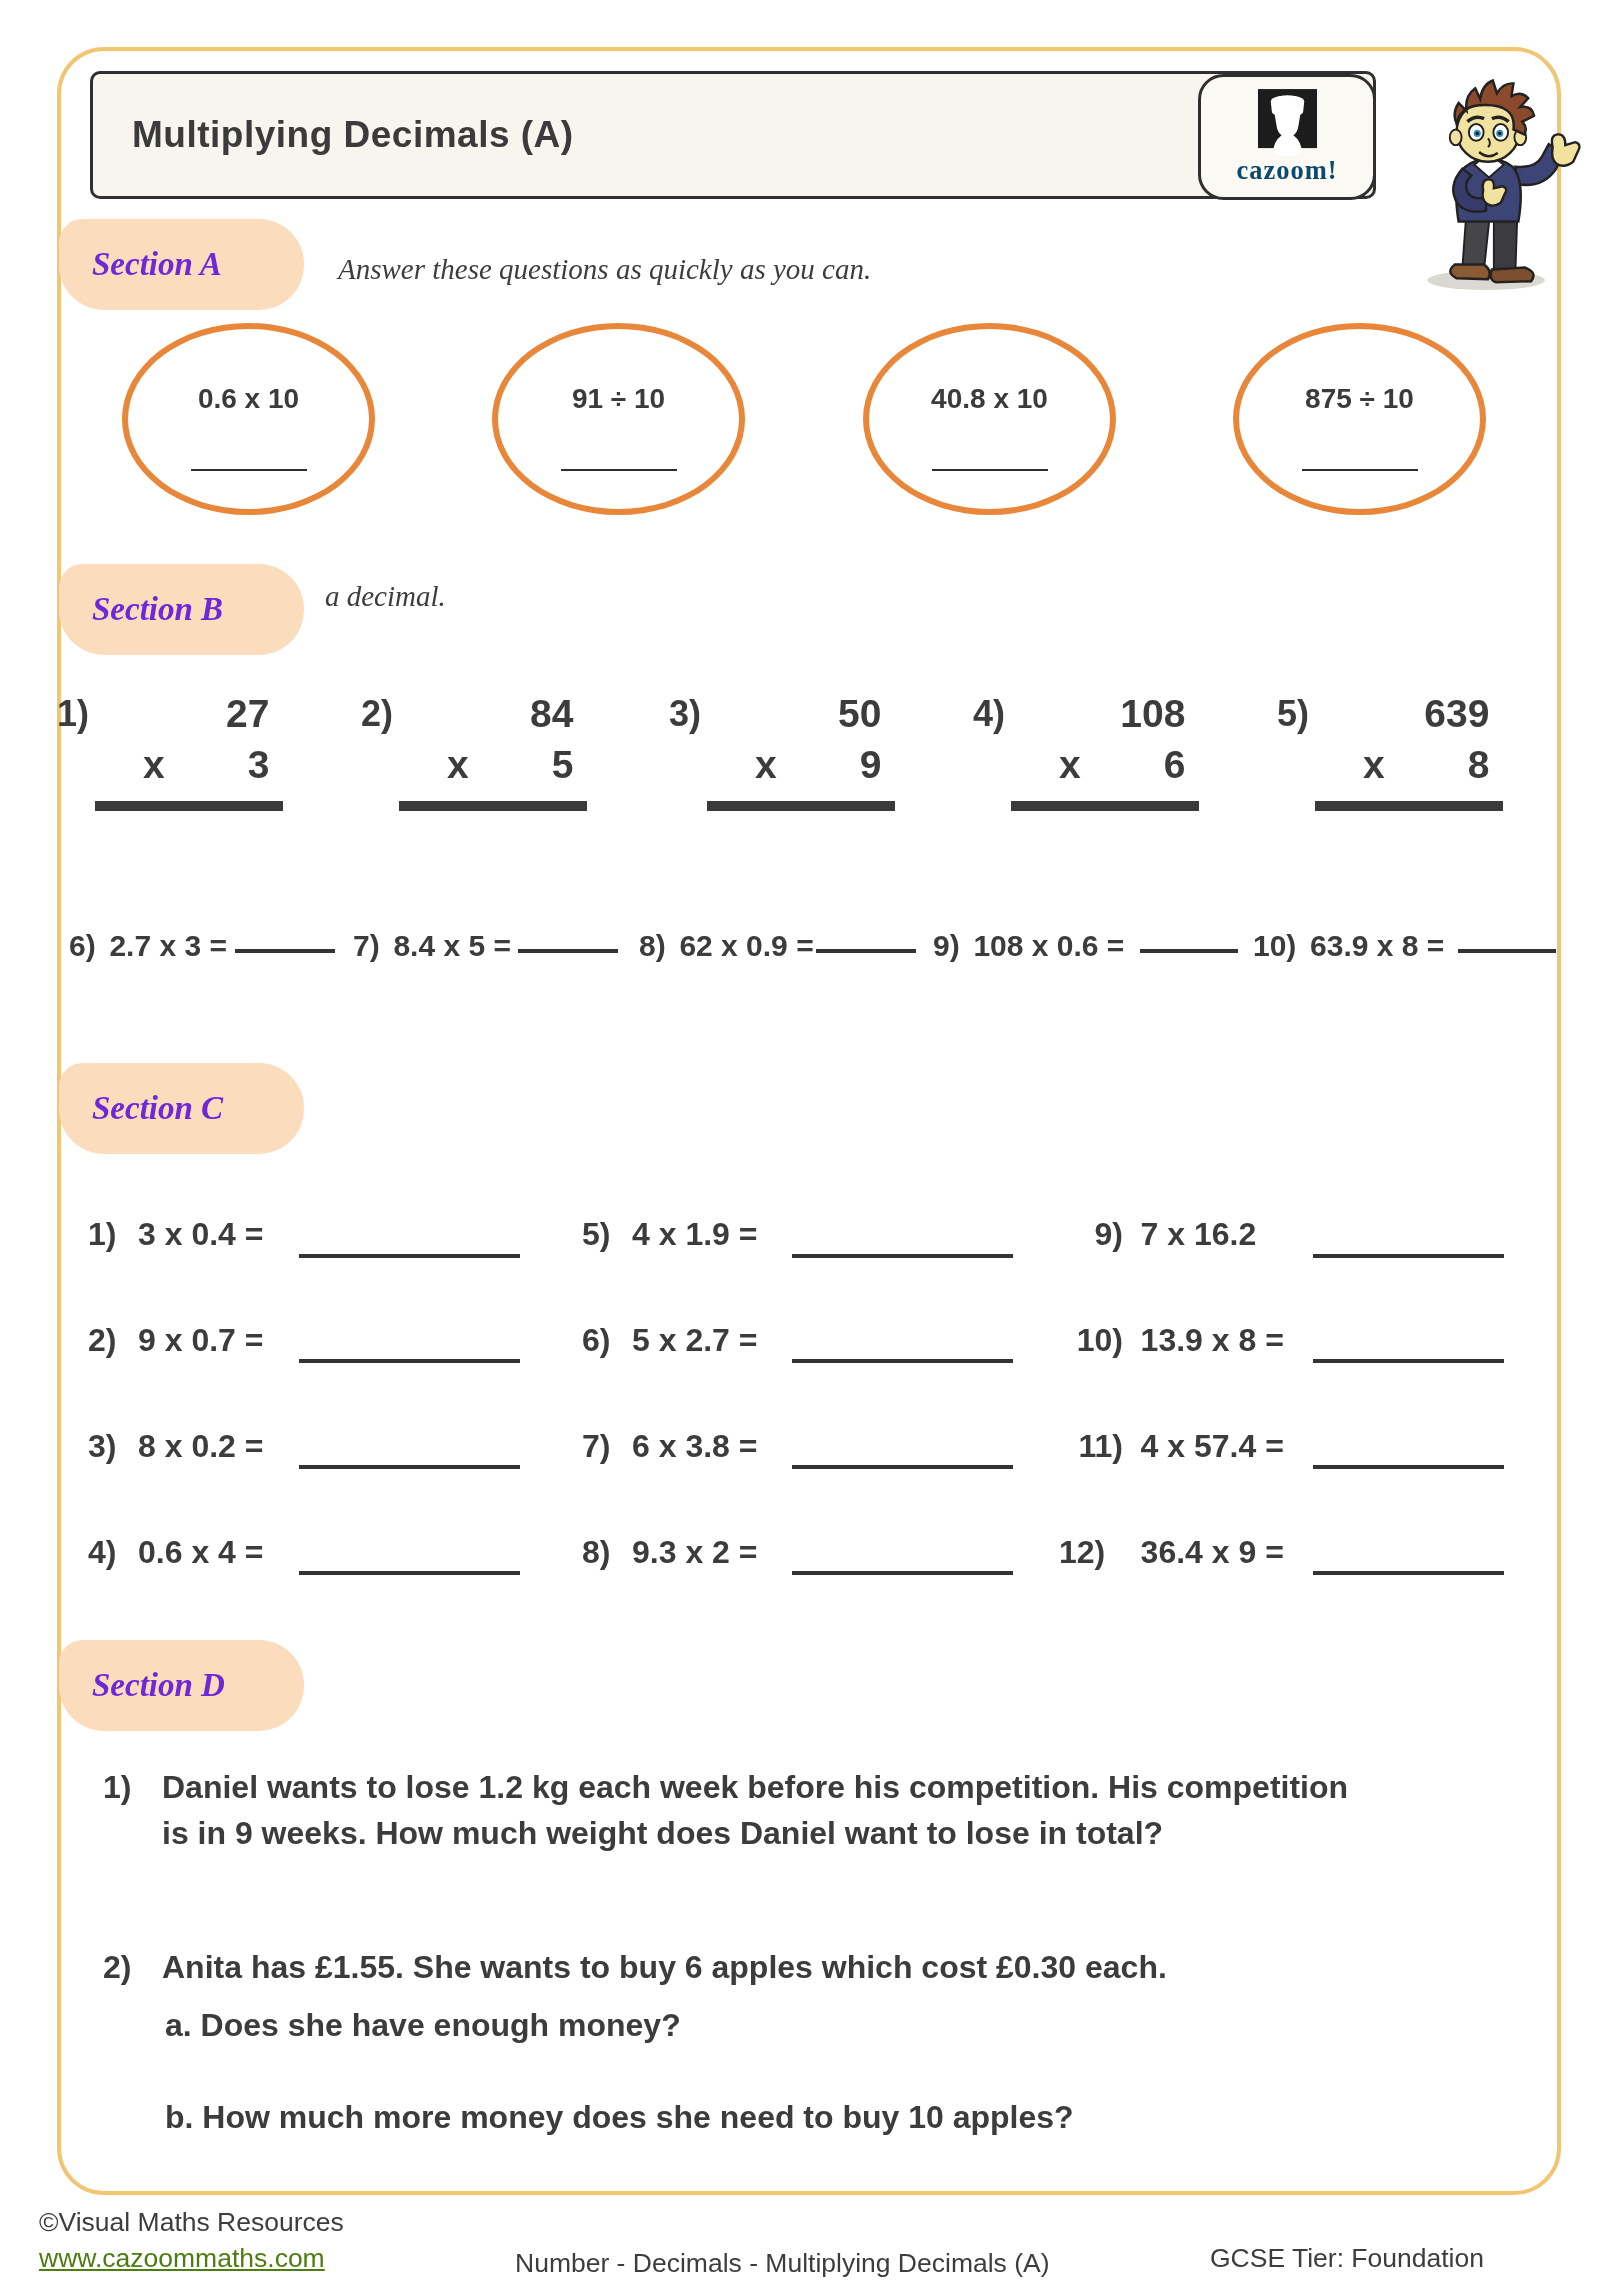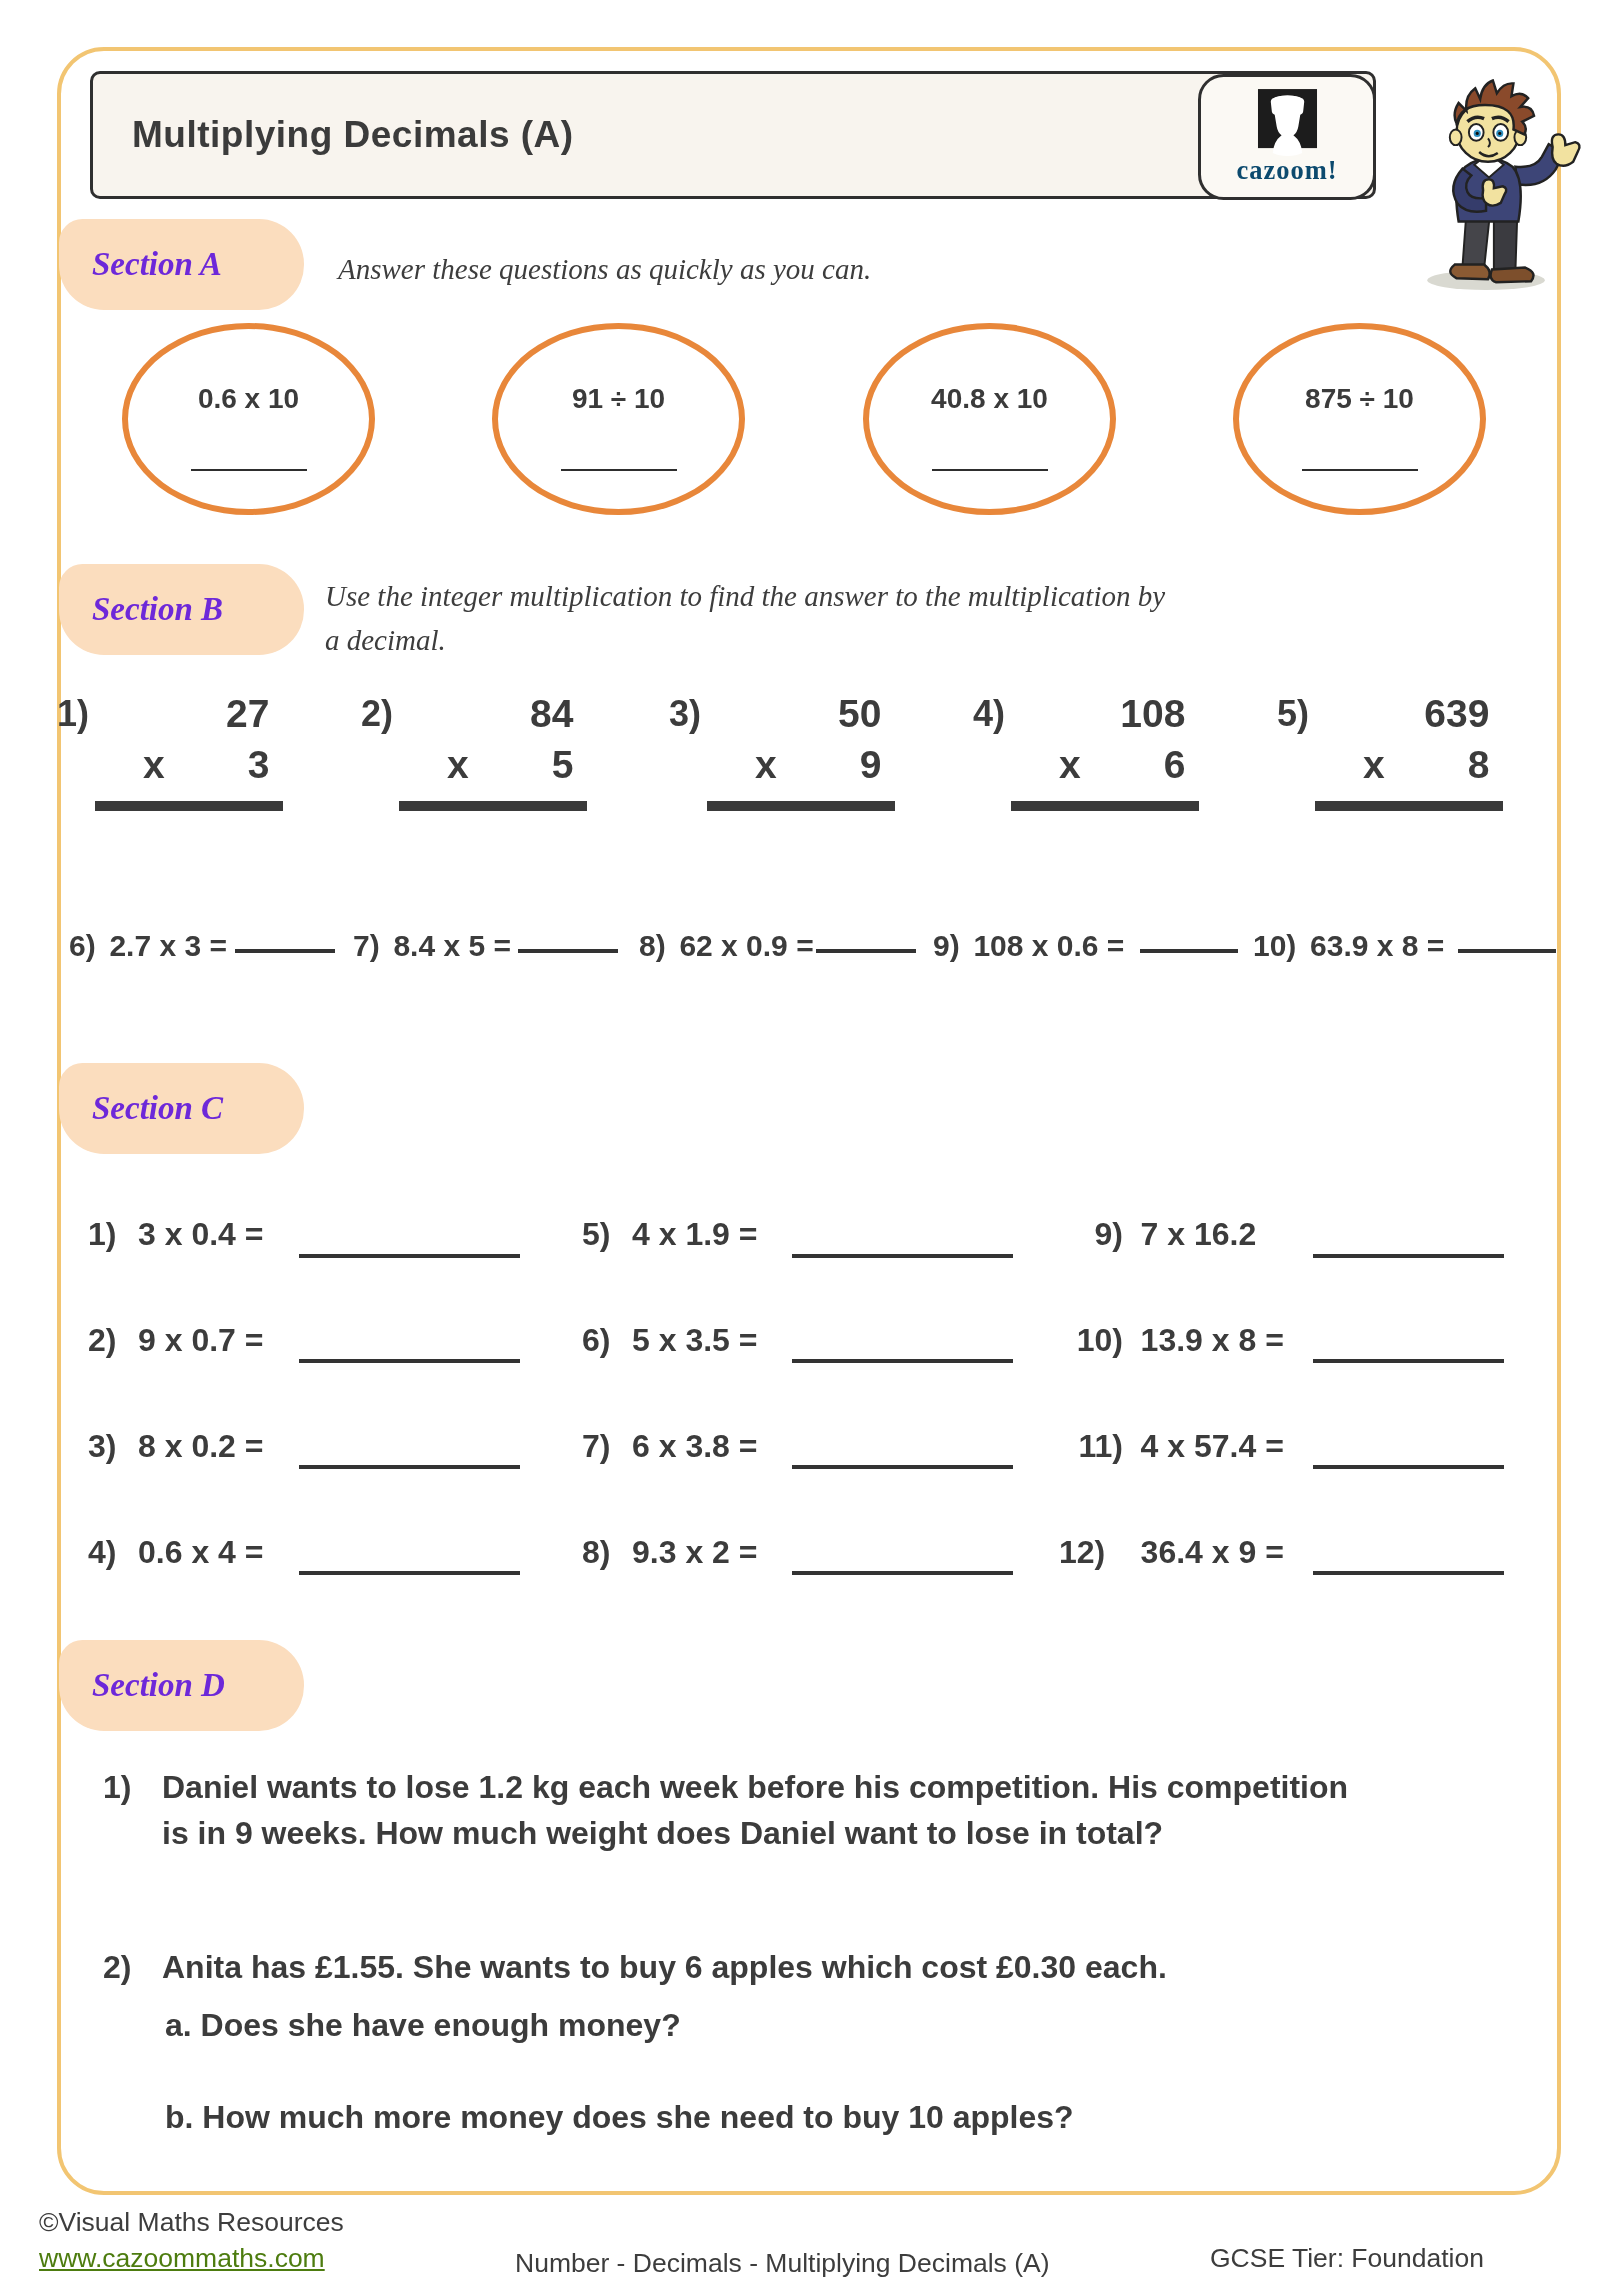--- a/index.html
+++ b/index.html
@@ -144,21 +144,20 @@
   </div>
   <div class="oval" style="left:1233px">
     <div class="oval-text">875 ÷ 10</div>
     <div class="oval-line"></div>
   </div>
 
   <div class="sec-label" style="top:564px">
     <span>Section B</span>
   </div>
   <div class="instr" style="left:325px; top:574px">
-    <span style="display:block">Use the integer multiplication to find the answer to the multiplication by</span>
     <span style="display:block">a decimal.</span>
   </div>
 
   <div class="vprob" style="left:57px">
     <span class="vnum">1)</span>
     <div class="vtop">27</div>
     <div class="vrow">
       <span>x</span>
       <span>3</span>
     </div>
@@ -263,21 +262,21 @@
 
   <div class="q-item q-c" style="left:582px; top:1216px">
     <span class="qnum">5)</span>
       <span class="qgap" style="width:21.6px"></span>
     <span>4 x 1.9 =</span>
   </div>
   <div class="ans-line" style="left:792px; top:1254px; width:221px"></div>
   <div class="q-item q-c" style="left:582px; top:1322px">
     <span class="qnum">6)</span>
       <span class="qgap" style="width:21.6px"></span>
-    <span>5 x 3.5 =</span>
+    <span>5 x 2.7 =</span>
   </div>
   <div class="ans-line" style="left:792px; top:1359px; width:221px"></div>
   <div class="q-item q-c" style="left:582px; top:1428px">
     <span class="qnum">7)</span>
       <span class="qgap" style="width:21.6px"></span>
     <span>6 x 3.8 =</span>
   </div>
   <div class="ans-line" style="left:792px; top:1465px; width:221px"></div>
   <div class="q-item q-c" style="left:582px; top:1534px">
     <span class="qnum">8)</span>

